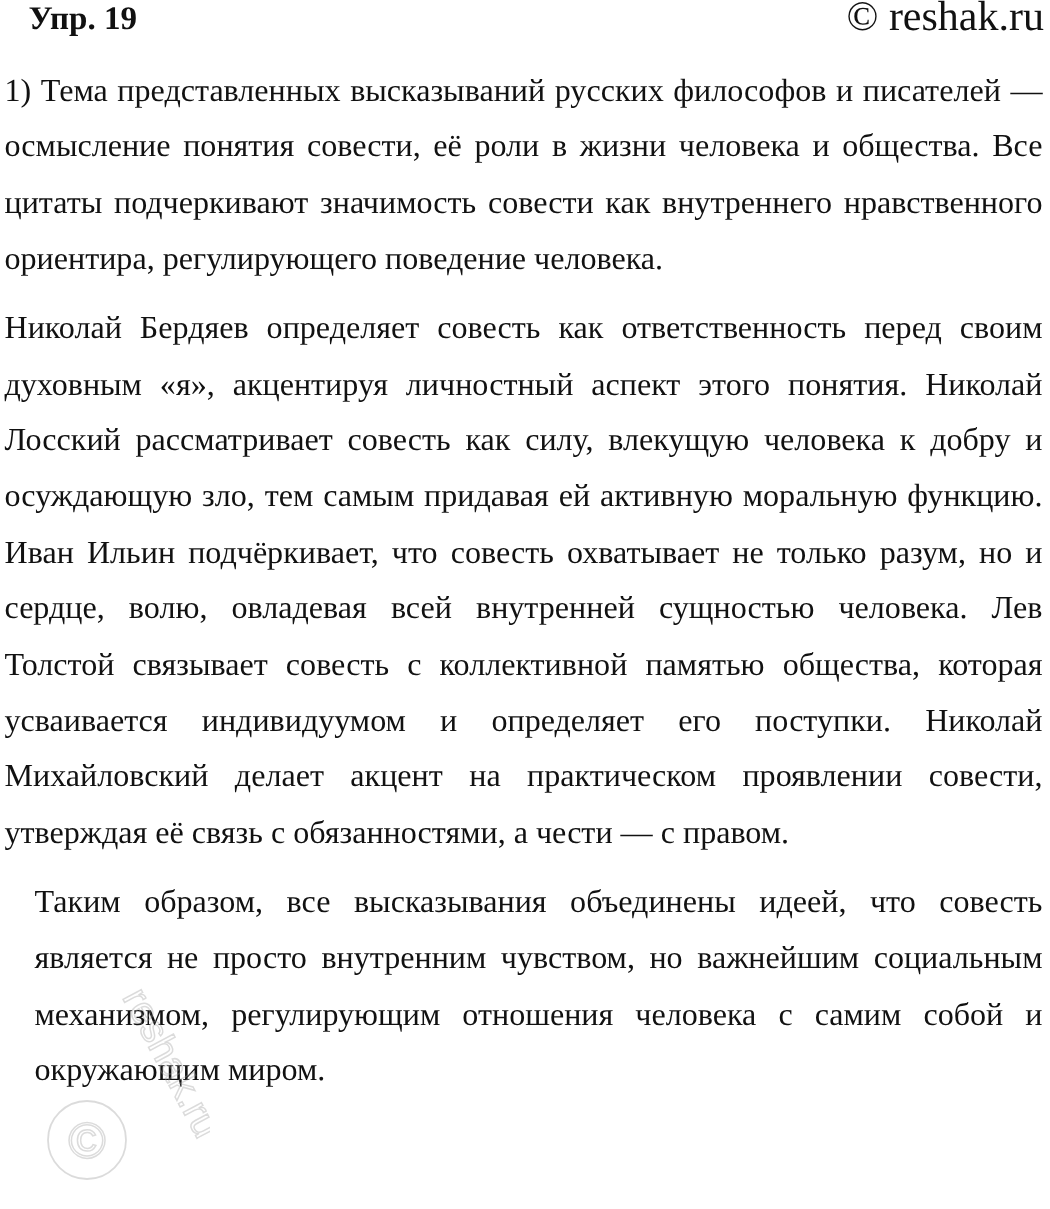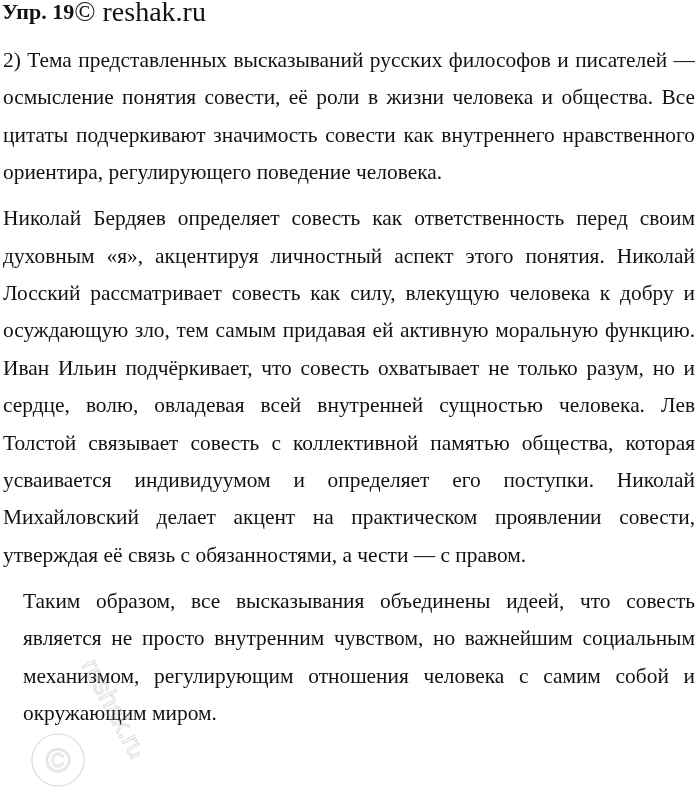--- a/index.html
+++ b/index.html
@@ -2,22 +2,22 @@
 <html><head>
 <meta charset="utf-8">
 <style>
   html, body { margin: 0; padding: 0; background: #ffffff; }
   body {
     width: 700px; height: 806px; position: relative; overflow: hidden;
     font-family: "Liberation Serif", "DejaVu Serif", serif;
     color: #111111;
   }
   .header {
-    position: absolute; left: 2px; right: 4px; top: 0; height: 30px;
-    display: flex; align-items: flex-start;
+    position: absolute; left: 19px; right: 4px; top: 0; height: 30px;
+    display: flex; justify-content: space-between; align-items: flex-start;
   }
   .title { font-weight: bold; font-size: 22px; line-height: 24px; }
   .site { font-size: 28px; line-height: 24px; }
   .content {
     position: absolute; left: 3px; top: 42px; width: 692px;
     font-size: 21.4px; line-height: 37.4px; text-align: justify;
   }
   .content p { margin: 0 0 8.6px 0; }
   .content p:last-child { margin-bottom: 0; margin-left: 20px; }
   .watermark {
@@ -27,21 +27,21 @@
 </style>
 </head>
 <body>
 
 <div class="header">
   <span class="title">Упр. 19</span>
   <span class="site">© reshak.ru</span>
 </div>
 
 <div class="content">
-  <p>2) Тема представленных высказываний русских философов и писателей — осмысление понятия совести, её роли в жизни человека и общества. Все цитаты подчеркивают значимость совести как внутреннего нравственного ориентира, регулирующего поведение человека.</p>
+  <p>1) Тема представленных высказываний русских философов и писателей — осмысление понятия совести, её роли в жизни человека и общества. Все цитаты подчеркивают значимость совести как внутреннего нравственного ориентира, регулирующего поведение человека.</p>
   <p>Николай Бердяев определяет совесть как ответственность перед своим духовным «я», акцентируя личностный аспект этого понятия. Николай Лосский рассматривает совесть как силу, влекущую человека к добру и осуждающую зло, тем самым придавая ей активную моральную функцию. Иван Ильин подчёркивает, что совесть охватывает не только разум, но и сердце, волю, овладевая всей внутренней сущностью человека. Лев Толстой связывает совесть с коллективной памятью общества, которая усваивается индивидуумом и определяет его поступки. Николай Михайловский делает акцент на практическом проявлении совести, утверждая её связь с обязанностями, а чести — с правом.</p>
   <p>Таким образом, все высказывания объединены идеей, что совесть является не просто внутренним чувством, но важнейшим социальным механизмом, регулирующим отношения человека с самим собой и окружающим миром.</p>
 </div>
 
 <svg class="watermark" viewBox="0 0 120 150">
   <g fill="none" stroke="#9a9a9a" stroke-width="1.2">
     <circle cx="38" cy="110" r="26"></circle>
   </g>
   <text x="38" y="122" text-anchor="middle" font-size="34" fill="none" stroke="#9a9a9a" stroke-width="1" font-family="Liberation Sans, sans-serif">©</text>
   <text x="10" y="20" font-size="26" fill="none" stroke="#9a9a9a" stroke-width="1" font-family="Liberation Sans, sans-serif" transform="rotate(62 40 60)">reshak.ru</text>

